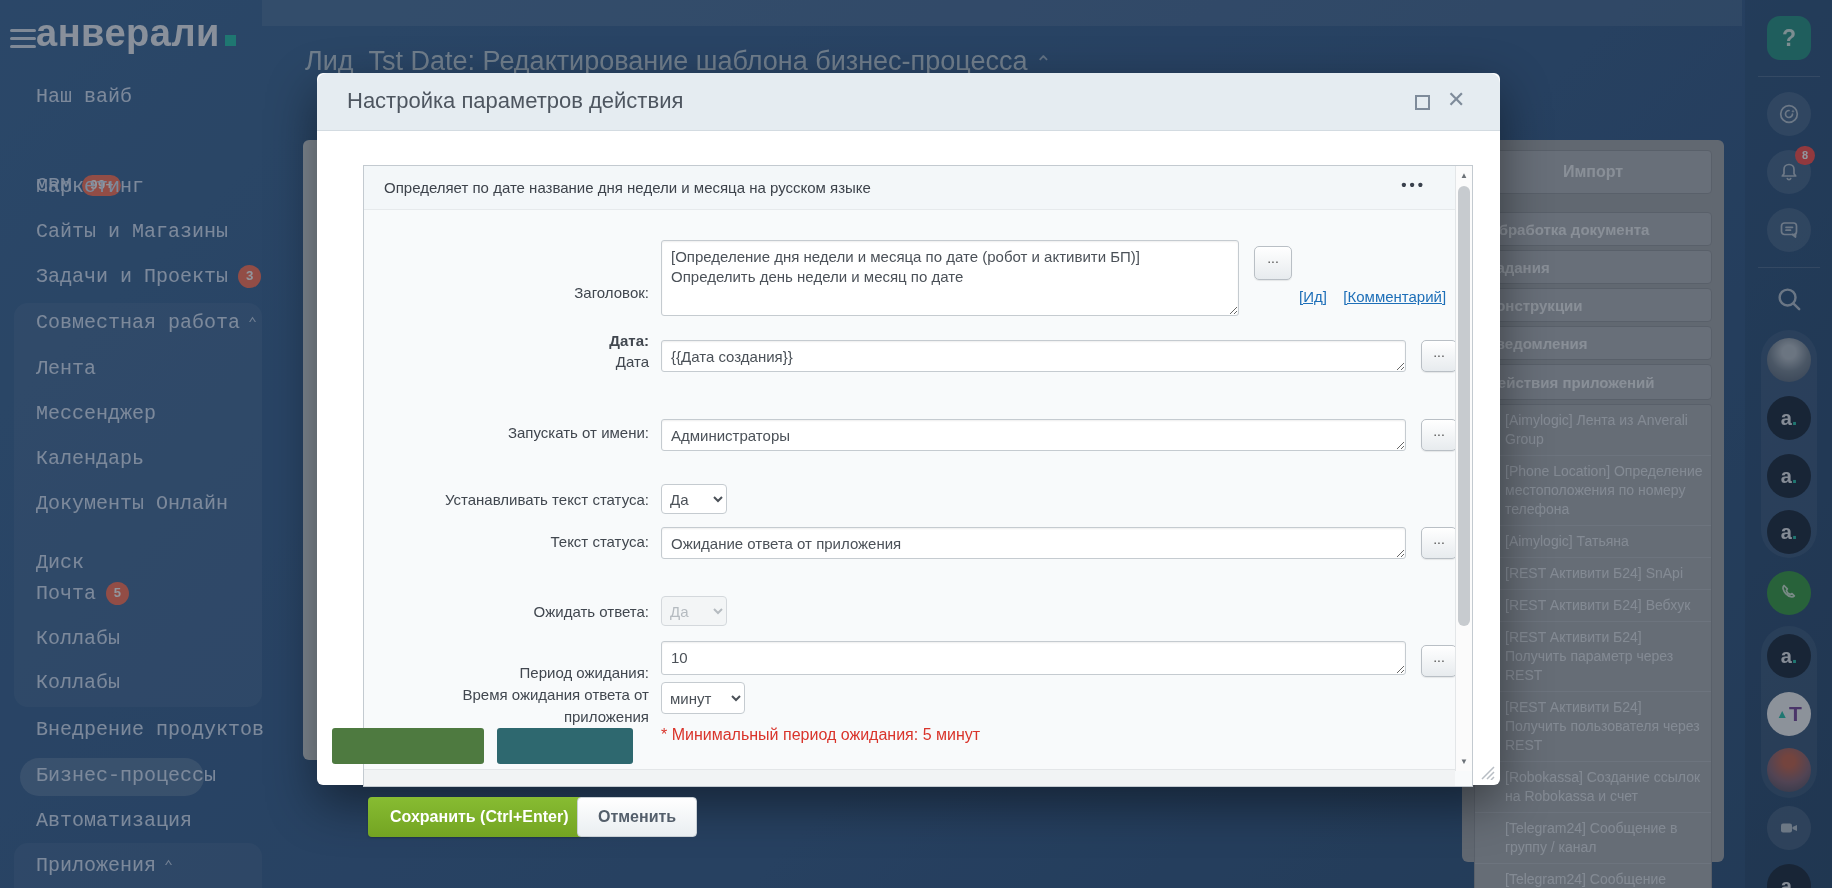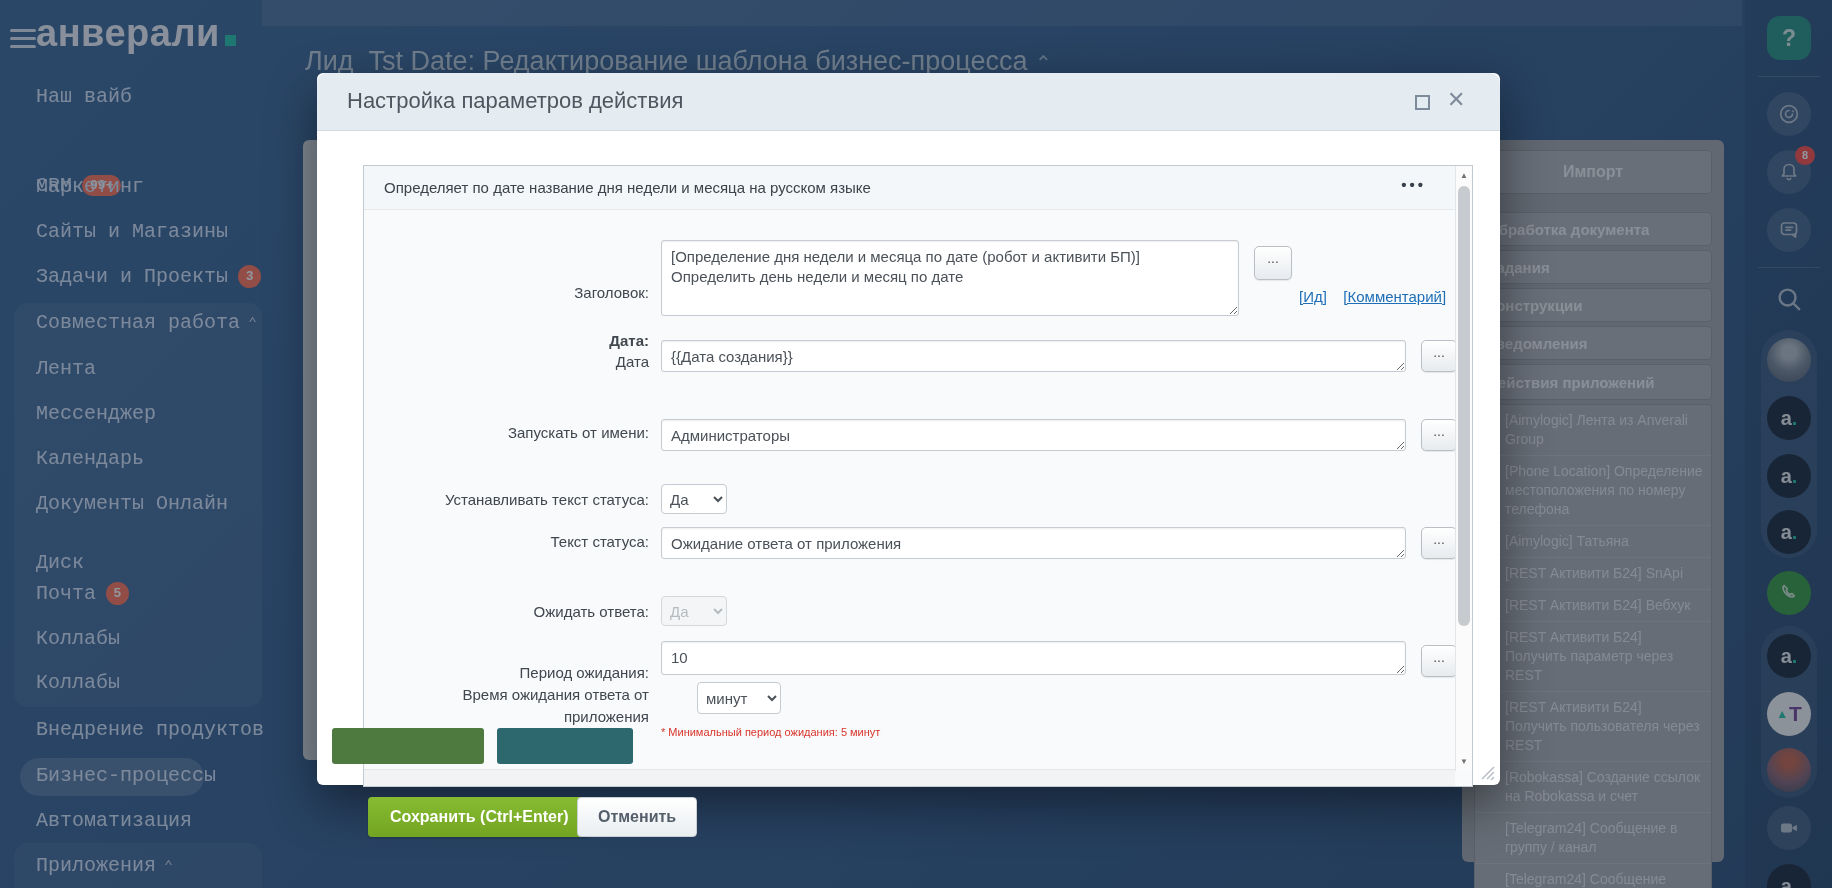--- a/index.html
+++ b/index.html
@@ -68,21 +68,21 @@
   .lbl { left:0; width:285px; text-align:right; font-size:15px; color:#41474f; }
   textarea.ta, input.ta { border:1px solid #c5cbd0; border-radius:3px; background:#fff; padding:6px 9px;
            font-family:"Liberation Sans",sans-serif; font-size:15px; color:#4b5158;
            box-shadow:inset 0 1px 2px rgba(0,0,0,.07); resize:vertical; outline:none; line-height:20px; }
   .morebtn { background:linear-gradient(#ffffff,#e7ebee); border:1px solid #b9bfc5; border-radius:5px;
              color:#555; font-size:14px; text-align:center; cursor:pointer; box-shadow:0 1px 1px rgba(0,0,0,.08);
              line-height:10px; padding-top:6px; }
   .flink { color:#1e6fb8; text-decoration:underline; font-size:15px; cursor:pointer; margin-right:12px; }
   select.sel { font-family:"Liberation Sans",sans-serif; font-size:15px; color:#4b5158; height:30px;
                border:1px solid #c5cbd0; border-radius:4px; background:#fff; padding:0 4px; outline:none; }
-  .rednote { font-size:11px; color:#d9342b; }
+  .rednote { font-size:16px; color:#d9342b; }
 
   .vscroll { right:0; top:0; width:17px; height:605px; background:#fbfbfb; border-left:1px solid #e3e6e8; }
   .vthumb { left:2px; top:20px; width:12px; height:440px; background:#c7cbcf; border-radius:6px; }
   .sarrow { left:0; width:16px; text-align:center; font-size:8px; color:#6b7177; }
   .htrack { left:0; bottom:0; width:1091px; height:17px; background:#f1f3f4; border-top:1px solid #e3e6e8; }
 
   .savebtn { background:linear-gradient(#87bc32,#73a422); border:none; border-radius:4px; color:#fff;
              font-family:"Liberation Sans",sans-serif; font-weight:bold; font-size:16px; padding:0 22px; height:40px; cursor:pointer;
              box-shadow:0 1px 2px rgba(0,0,0,.2); }
   .cancelbtn { background:linear-gradient(#ffffff,#e9eef1); border:1px solid #c9d0d5; border-radius:4px;
@@ -278,21 +278,21 @@
       <div class="abs morebtn" style="left:1057px;top:361px;width:36px;height:32px;">...</div>
 
       <div class="abs lbl" style="top:437px;">Ожидать ответа:</div>
       <select class="abs sel" style="left:297px;top:430px;width:66px;color:#9aa1a8;background:#f2f4f5;" disabled=""><option>Да</option></select>
 
       <textarea class="abs ta" style="left: 297px; top: 475px; width: 745px; height: 34px; overflow: hidden;">10</textarea>
       <div class="abs morebtn" style="left:1057px;top:479px;width:36px;height:32px;">...</div>
       <div class="abs lbl" style="top:498px;">Период ожидания:</div>
       <div class="abs lbl" style="top:520px;">Время ожидания ответа от</div>
       <div class="abs lbl" style="top:542px;">приложения</div>
-      <select class="abs sel" style="left:297px;top:516px;width:84px;height:32px;margin-left:36px;"><option>минут</option></select>
+      <select class="abs sel" style="left:297px;top:516px;width:84px;height:32px;"><option>минут</option></select>
       <div class="abs rednote" style="left:297px;top:560px;">* Минимальный период ожидания: 5 минут</div>
 
       <div class="abs vscroll">
         <div class="abs sarrow" style="top:5px;">▲</div>
         <div class="abs vthumb"></div>
         <div class="abs sarrow" style="bottom:5px;">▼</div>
       </div>
       <div class="abs htrack"></div>
     </div>
 

